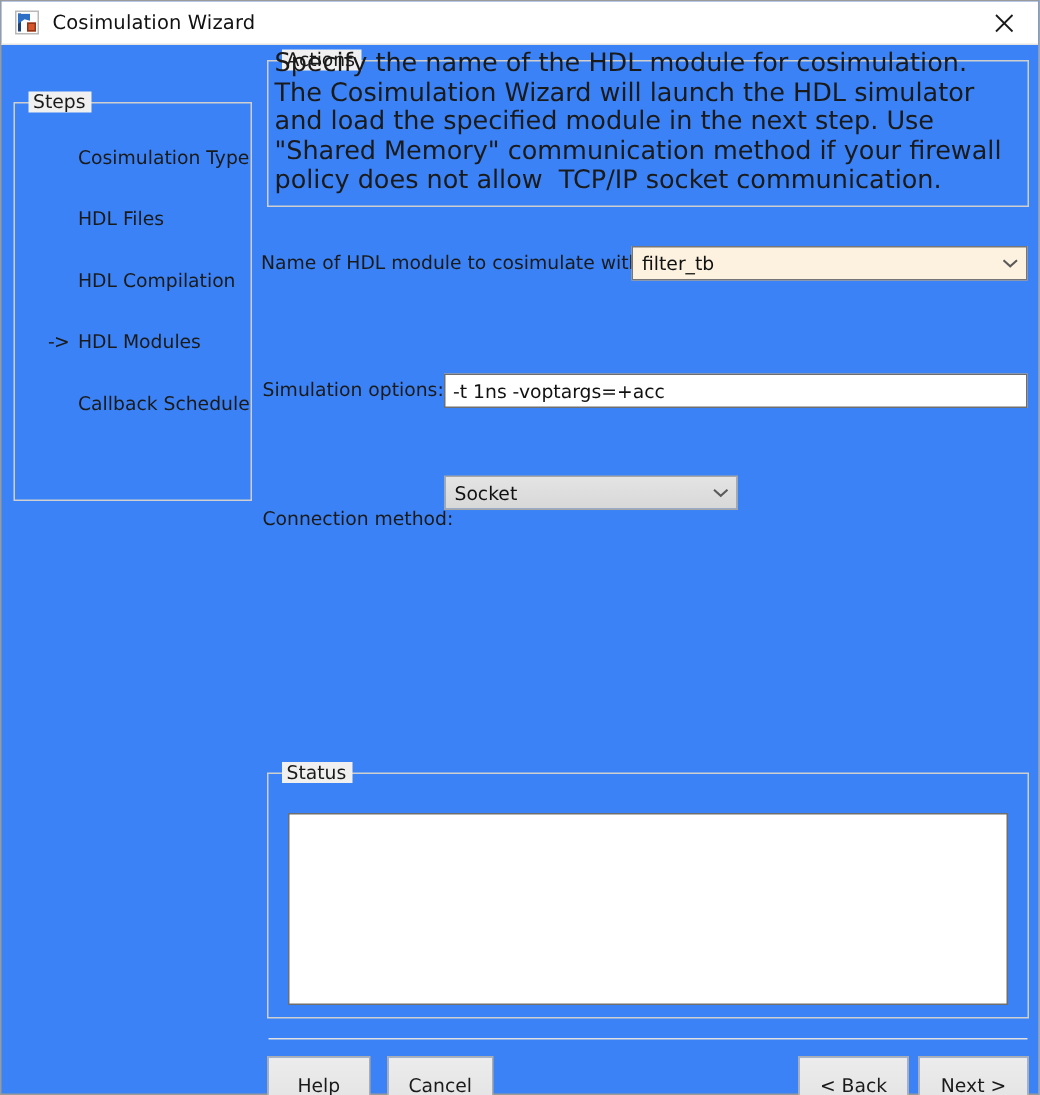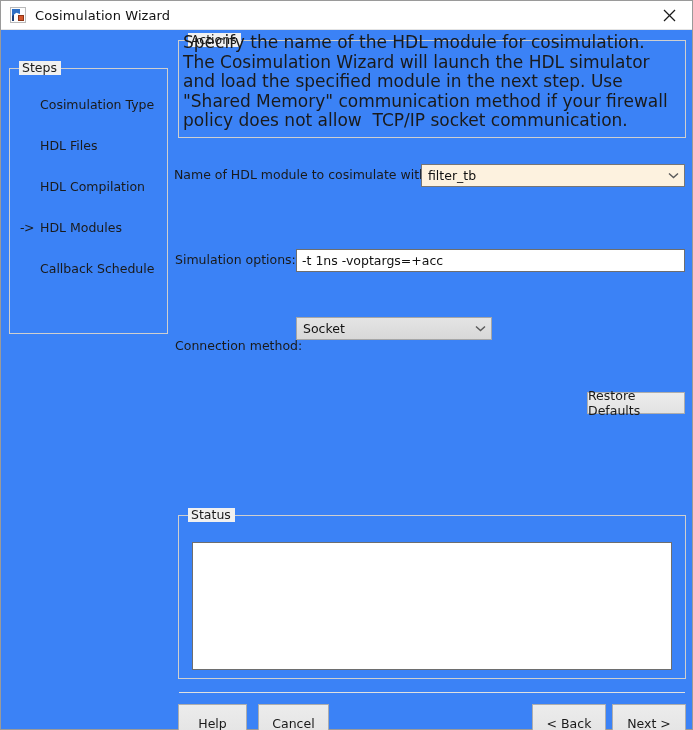--- a/index.html
+++ b/index.html
@@ -103,21 +103,21 @@
     width: 508px; height: 98px;
   }
   #status-panel {
     left: 177px; top: 514px;
     width: 508px; height: 164px;
   }
 
   
   .step-item {
     position: absolute;
-    left: 1px;
+    left: 13px;
     width: 172px;
     height: 24px;
     display: flex;
     align-items: center;
     font-size: 12.5px;
     color: #1a1a1a;
     cursor: default;
   }
   .step-arrow {
     position: absolute;
@@ -282,21 +282,20 @@
   <div class="field-label" style="left:174px; top:337px;">Connection method:</div>
   <div class="combo grey" style="left:295px; top:316px; width:196px;text-align:center;">
     <span>Socket</span>
     <span class="caret">
       <svg width="11" height="7" viewBox="0 0 11 7" aria-hidden="true">
         <polyline points="1,1.5 5.5,5.5 10,1.5" fill="none" stroke="#5a5a5a" stroke-width="1.4"></polyline>
       </svg>
     </span>
   </div>
 
-  <div class="btn" style="left:586px; top:391px; width:98px; height:22px;">Restore Defaults</div>
 
   <div class="groupbox" id="status-panel">
     <div class="legend">Status</div>
   </div>
   <div id="status-textarea"></div>
 
   <div id="footer-sep"></div>
   <div class="btn" style="left:177px; top:703px; width:69px;">Help</div>
   <div class="btn" style="left:257px; top:703px; width:71px;">Cancel</div>
   <div class="btn" style="left:531px; top:703px; width:74px;">&lt; Back</div>

